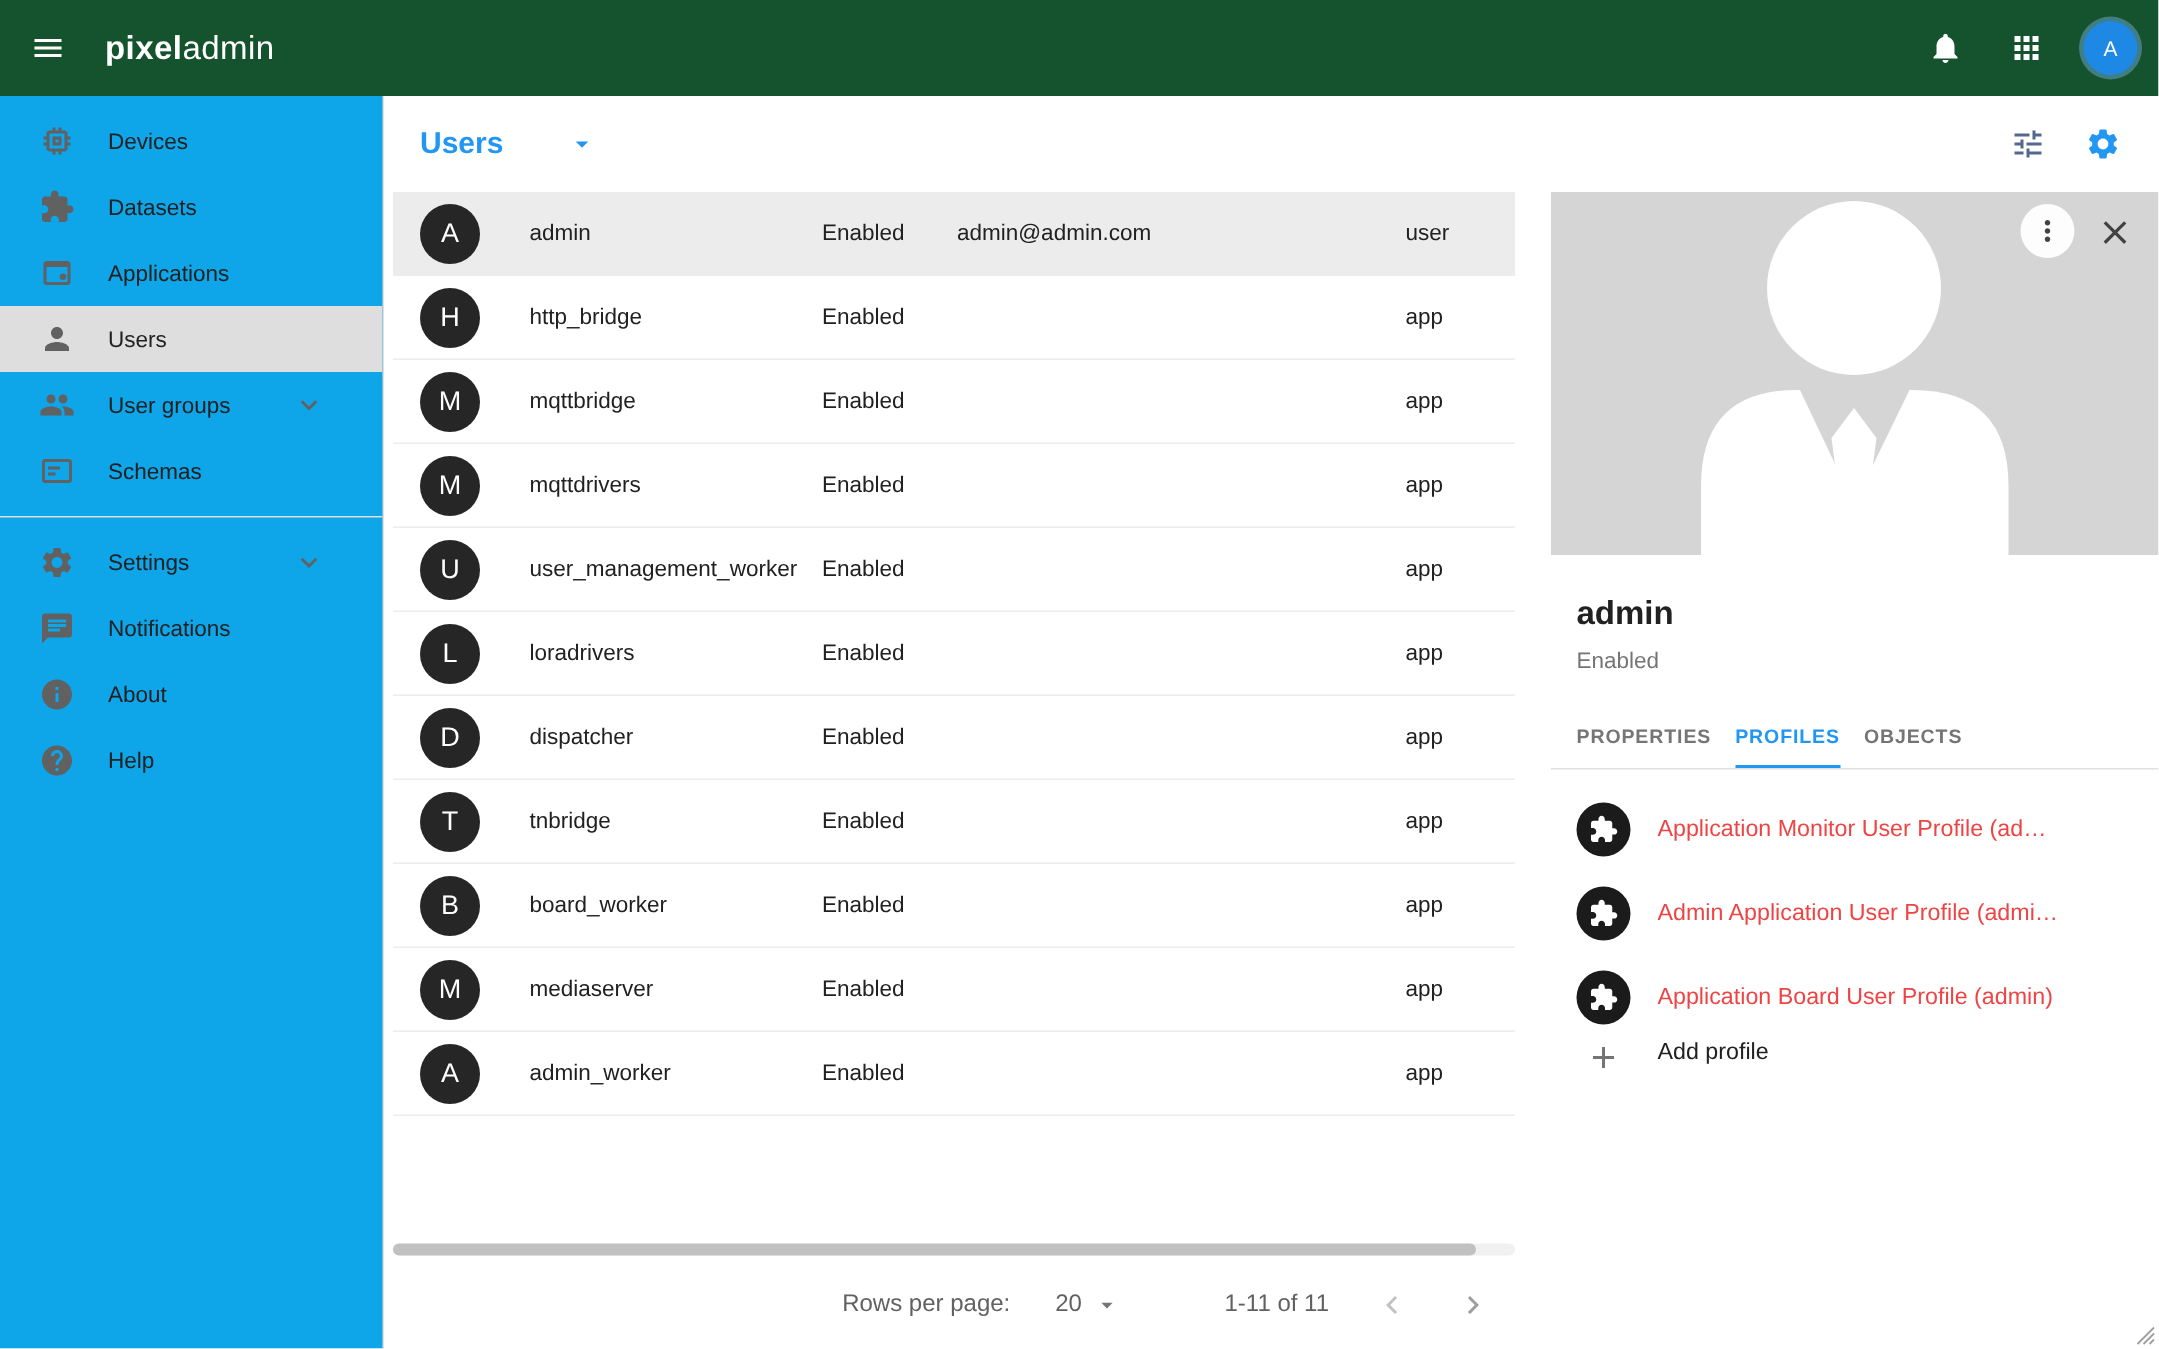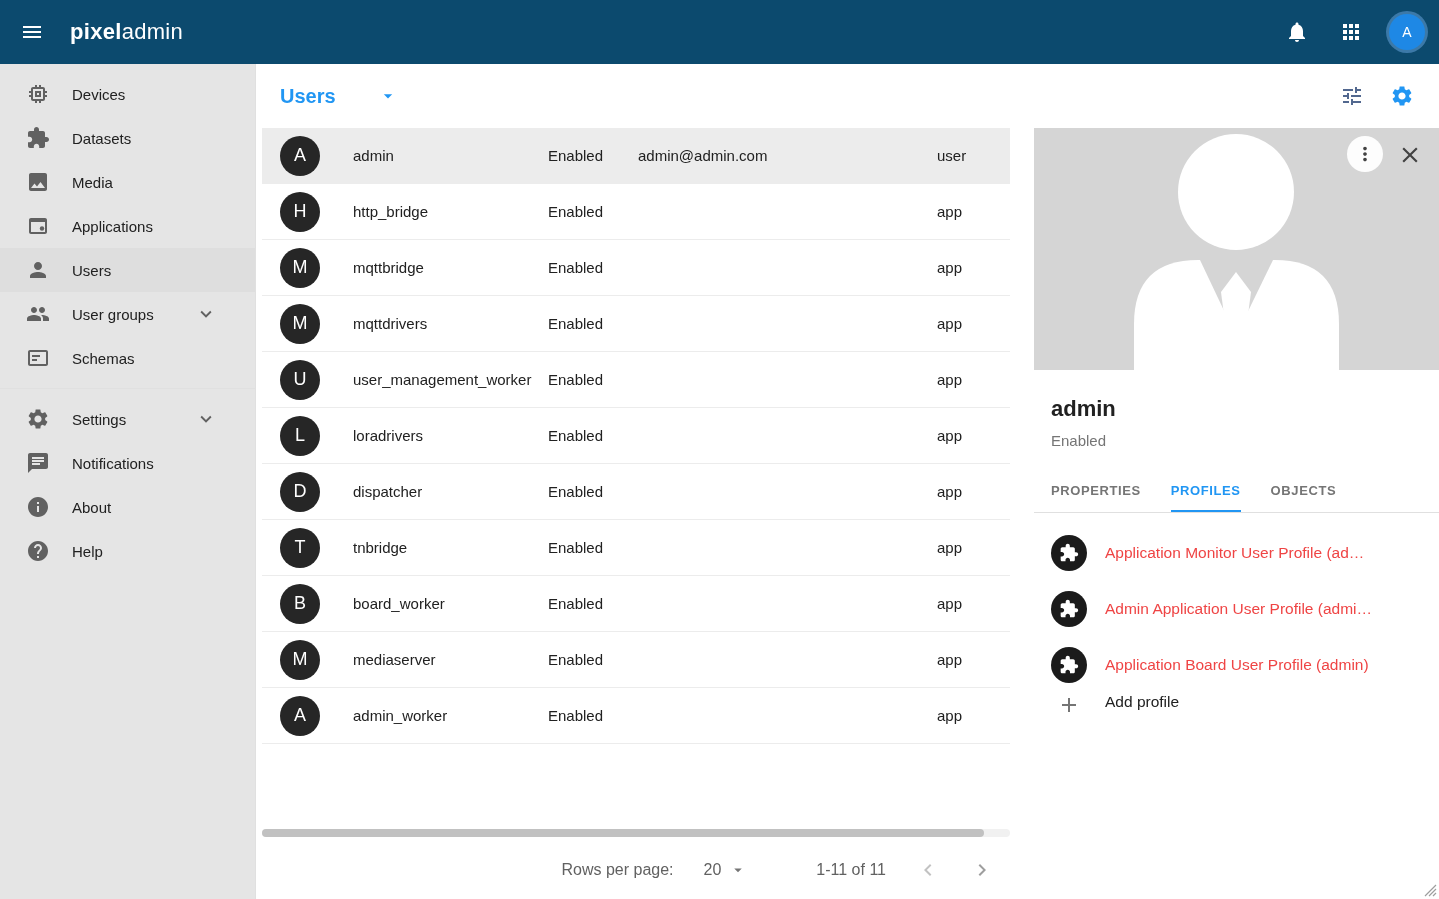--- a/index.html
+++ b/index.html
@@ -3,37 +3,37 @@
 <meta charset="utf-8">
 <style>
   * { box-sizing: border-box; margin: 0; padding: 0; }
   html,body { width:1439px; height:899px; overflow:hidden; }
   body { font-family:"Liberation Sans", sans-serif; background:#fff; color:#212121; }
   svg { display:block; }
 
   .app { width:1439px; height:899px; display:flex; flex-direction:column; position:relative; }
 
   
-  .topbar { height:64px; background:#0c4a6e; display:flex; align-items:center; flex-shrink:0; position:relative; z-index:5; }
+  .topbar { height:64px; background:#14532d; display:flex; align-items:center; flex-shrink:0; position:relative; z-index:5; }
   .icon-btn { background:none; border:none; color:#fff; cursor:pointer; display:flex; align-items:center; justify-content:center; padding:0; }
   .menu-btn { width:48px; height:48px; margin-left:8px; }
   .brand { color:#fff; font-size:22px; margin-left:14px; letter-spacing:.3px; white-space:nowrap; }
   .brand .bold { font-weight:700; }
   .brand .light { font-weight:400; }
   .searchbox { position:absolute; left:393px; top:10px; width:690px; height:44px; background:#464646; border:1px solid #585858; border-radius:3px; display:flex; align-items:center; padding:0 13px; gap:10px; }
   .searchbox svg { color:#bdbdbd; flex-shrink:0; }
   .searchbox input { flex:1; background:transparent; border:none; outline:none; color:#fff; font-size:15px; font-family:inherit; }
   .searchbox input::placeholder { color:#9e9e9e; }
   .topbar-right { margin-left:auto; display:flex; align-items:center; gap:10px; padding-right:14px; }
   .top-icon-btn { width:44px; height:44px; }
   .top-avatar { width:36px; height:36px; border-radius:50%; background:#1e88e5; box-shadow:0 0 0 3px rgba(120,180,240,.45); color:#fff; font-size:14px; display:flex; align-items:center; justify-content:center; margin-left:6px; cursor:pointer; }
 
   
   .content { flex:1; display:flex; min-height:0; }
-  .sidebar { width:256px; background:#e5e5e5; border-right:1px solid #e0e0e0; padding-top:8px; flex-shrink:0; overflow:hidden; }
+  .sidebar { width:256px; background:#0ea5e9; border-right:1px solid #e0e0e0; padding-top:8px; flex-shrink:0; overflow:hidden; }
   .side-item { height:44px; display:flex; align-items:center; padding:0 16px 0 26px; font-size:15px; color:#212121; cursor:pointer; }
   .side-item svg { color:#616161; margin-right:22px; flex-shrink:0; }
   .side-item.active { background:#dedede; }
   .side-chevron { margin-left:auto; color:#757575; display:flex; }
   .side-divider { height:1px; background:#e0e0e0; margin:8px 0; }
 
   
   .main { flex:1; display:flex; flex-direction:column; min-width:0; background:#fff; }
   .toolbar { height:64px; display:flex; align-items:center; padding:0 25px 0 24px; flex-shrink:0; }
   .page-title { color:#2196f3; font-size:20px; font-weight:700; display:flex; align-items:center; cursor:pointer; }
@@ -64,21 +64,21 @@
   .pag-next { color:#9e9e9e; }
 
   
   .detail { width:405px; flex-shrink:0; display:flex; flex-direction:column; background:#fff; overflow:hidden; }
   .detail-avatar { height:242px; background:#d5d5d5; position:relative; flex-shrink:0; }
   .kebab-btn { position:absolute; top:8px; right:56px; width:36px; height:36px; border-radius:50%; background:rgba(255,255,255,.95); border:none; display:flex; align-items:center; justify-content:center; color:#424242; cursor:pointer; }
   .close-btn { position:absolute; top:14px; right:16px; background:none; border:none; color:#424242; cursor:pointer; display:flex; }
   .detail-info { padding:26px 17px 0 17px; }
   .detail-title { font-size:22px; font-weight:700; color:#212121; }
   .detail-status { margin-top:10px; font-size:15px; color:#757575; }
-  .tabs { display:flex; margin-top:20px; border-bottom:1px solid #e0e0e0; padding:0 17px; gap:30px; }
+  .tabs { display:flex; margin-top:20px; border-bottom:1px solid #e0e0e0; padding:0 17px; gap:16px; }
   .tab { font-size:13px; letter-spacing:.6px; color:#757575; padding:14px 0 12px; cursor:pointer; border-bottom:2px solid transparent; font-weight:700; }
   .tab.active { color:#2196f3; border-bottom-color:#2196f3; }
   .profile-list { padding:12px 0 0 0; }
   .profile-item { height:56px; display:flex; align-items:center; padding:0 17px; cursor:pointer; }
   .p-avatar { width:36px; height:36px; border-radius:50%; background:#1b1b1b; display:flex; align-items:center; justify-content:center; margin-right:18px; flex-shrink:0; }
   .p-label { font-size:15.5px; color:#ef4444; white-space:nowrap; overflow:hidden; }
   .add-profile { height:56px; display:flex; align-items:flex-start; padding:0 17px; cursor:pointer; }
   .add-icon { width:36px; display:flex; justify-content:center; color:#757575; margin-right:18px; flex-shrink:0; }
   .add-label { font-size:15.5px; color:#212121; }
 
@@ -122,26 +122,20 @@
         <svg width="24" height="24" viewBox="0 0 24 24" fill="currentColor">
             <path d="M15 9H9v6h6V9zm-2 4h-2v-2h2v2zm8-2V9h-2V7c0-1.1-.9-2-2-2h-2V3h-2v2h-2V3H9v2H7c-1.1 0-2 .9-2 2v2H3v2h2v2H3v2h2v2c0 1.1.9 2 2 2h2v2h2v-2h2v2h2v-2h2c1.1 0 2-.9 2-2v-2h2v-2h-2v-2h2zm-4 6H7V7h10v10z"></path>
           </svg>
         <span>Devices</span>
       </div>
       <div class="side-item">
         <svg width="24" height="24" viewBox="0 0 24 24" fill="currentColor">
             <path d="M20.5 11H19V7c0-1.1-.9-2-2-2h-4V3.5C13 2.12 11.88 1 10.5 1S8 2.12 8 3.5V5H4c-1.1 0-1.99.9-1.99 2v3.8H3.5c1.49 0 2.7 1.21 2.7 2.7s-1.21 2.7-2.7 2.7H2V20c0 1.1.9 2 2 2h3.8v-1.5c0-1.49 1.21-2.7 2.7-2.7 1.49 0 2.7 1.21 2.7 2.7V22H17c1.1 0 2-.9 2-2v-4h1.5c1.38 0 2.5-1.12 2.5-2.5S21.88 11 20.5 11z"></path>
           </svg>
         <span>Datasets</span>
-      </div>
-      <div class="side-item">
-        <svg width="24" height="24" viewBox="0 0 24 24" fill="currentColor">
-            <path d="M21 19V5c0-1.1-.9-2-2-2H5c-1.1 0-2 .9-2 2v14c0 1.1.9 2 2 2h14c1.1 0 2-.9 2-2zM8.5 13.5l2.5 3.01L14.5 12l4.5 6H5l3.5-4.5z"></path>
-          </svg>
-        <span>Media</span>
       </div>
       <div class="side-item">
         <svg width="24" height="24" viewBox="0 0 24 24" fill="currentColor">
             <path d="M19 4H5c-1.11 0-2 .9-2 2v12c0 1.1.89 2 2 2h14c1.1 0 2-.9 2-2V6c0-1.1-.9-2-2-2zm0 14H5V8h14v10z"></path>
             <circle cx="16" cy="14.5" r="2.2"></circle>
           </svg>
         <span>Applications</span>
       </div>
       <div class="side-item active">
         <svg width="24" height="24" viewBox="0 0 24 24" fill="currentColor">

